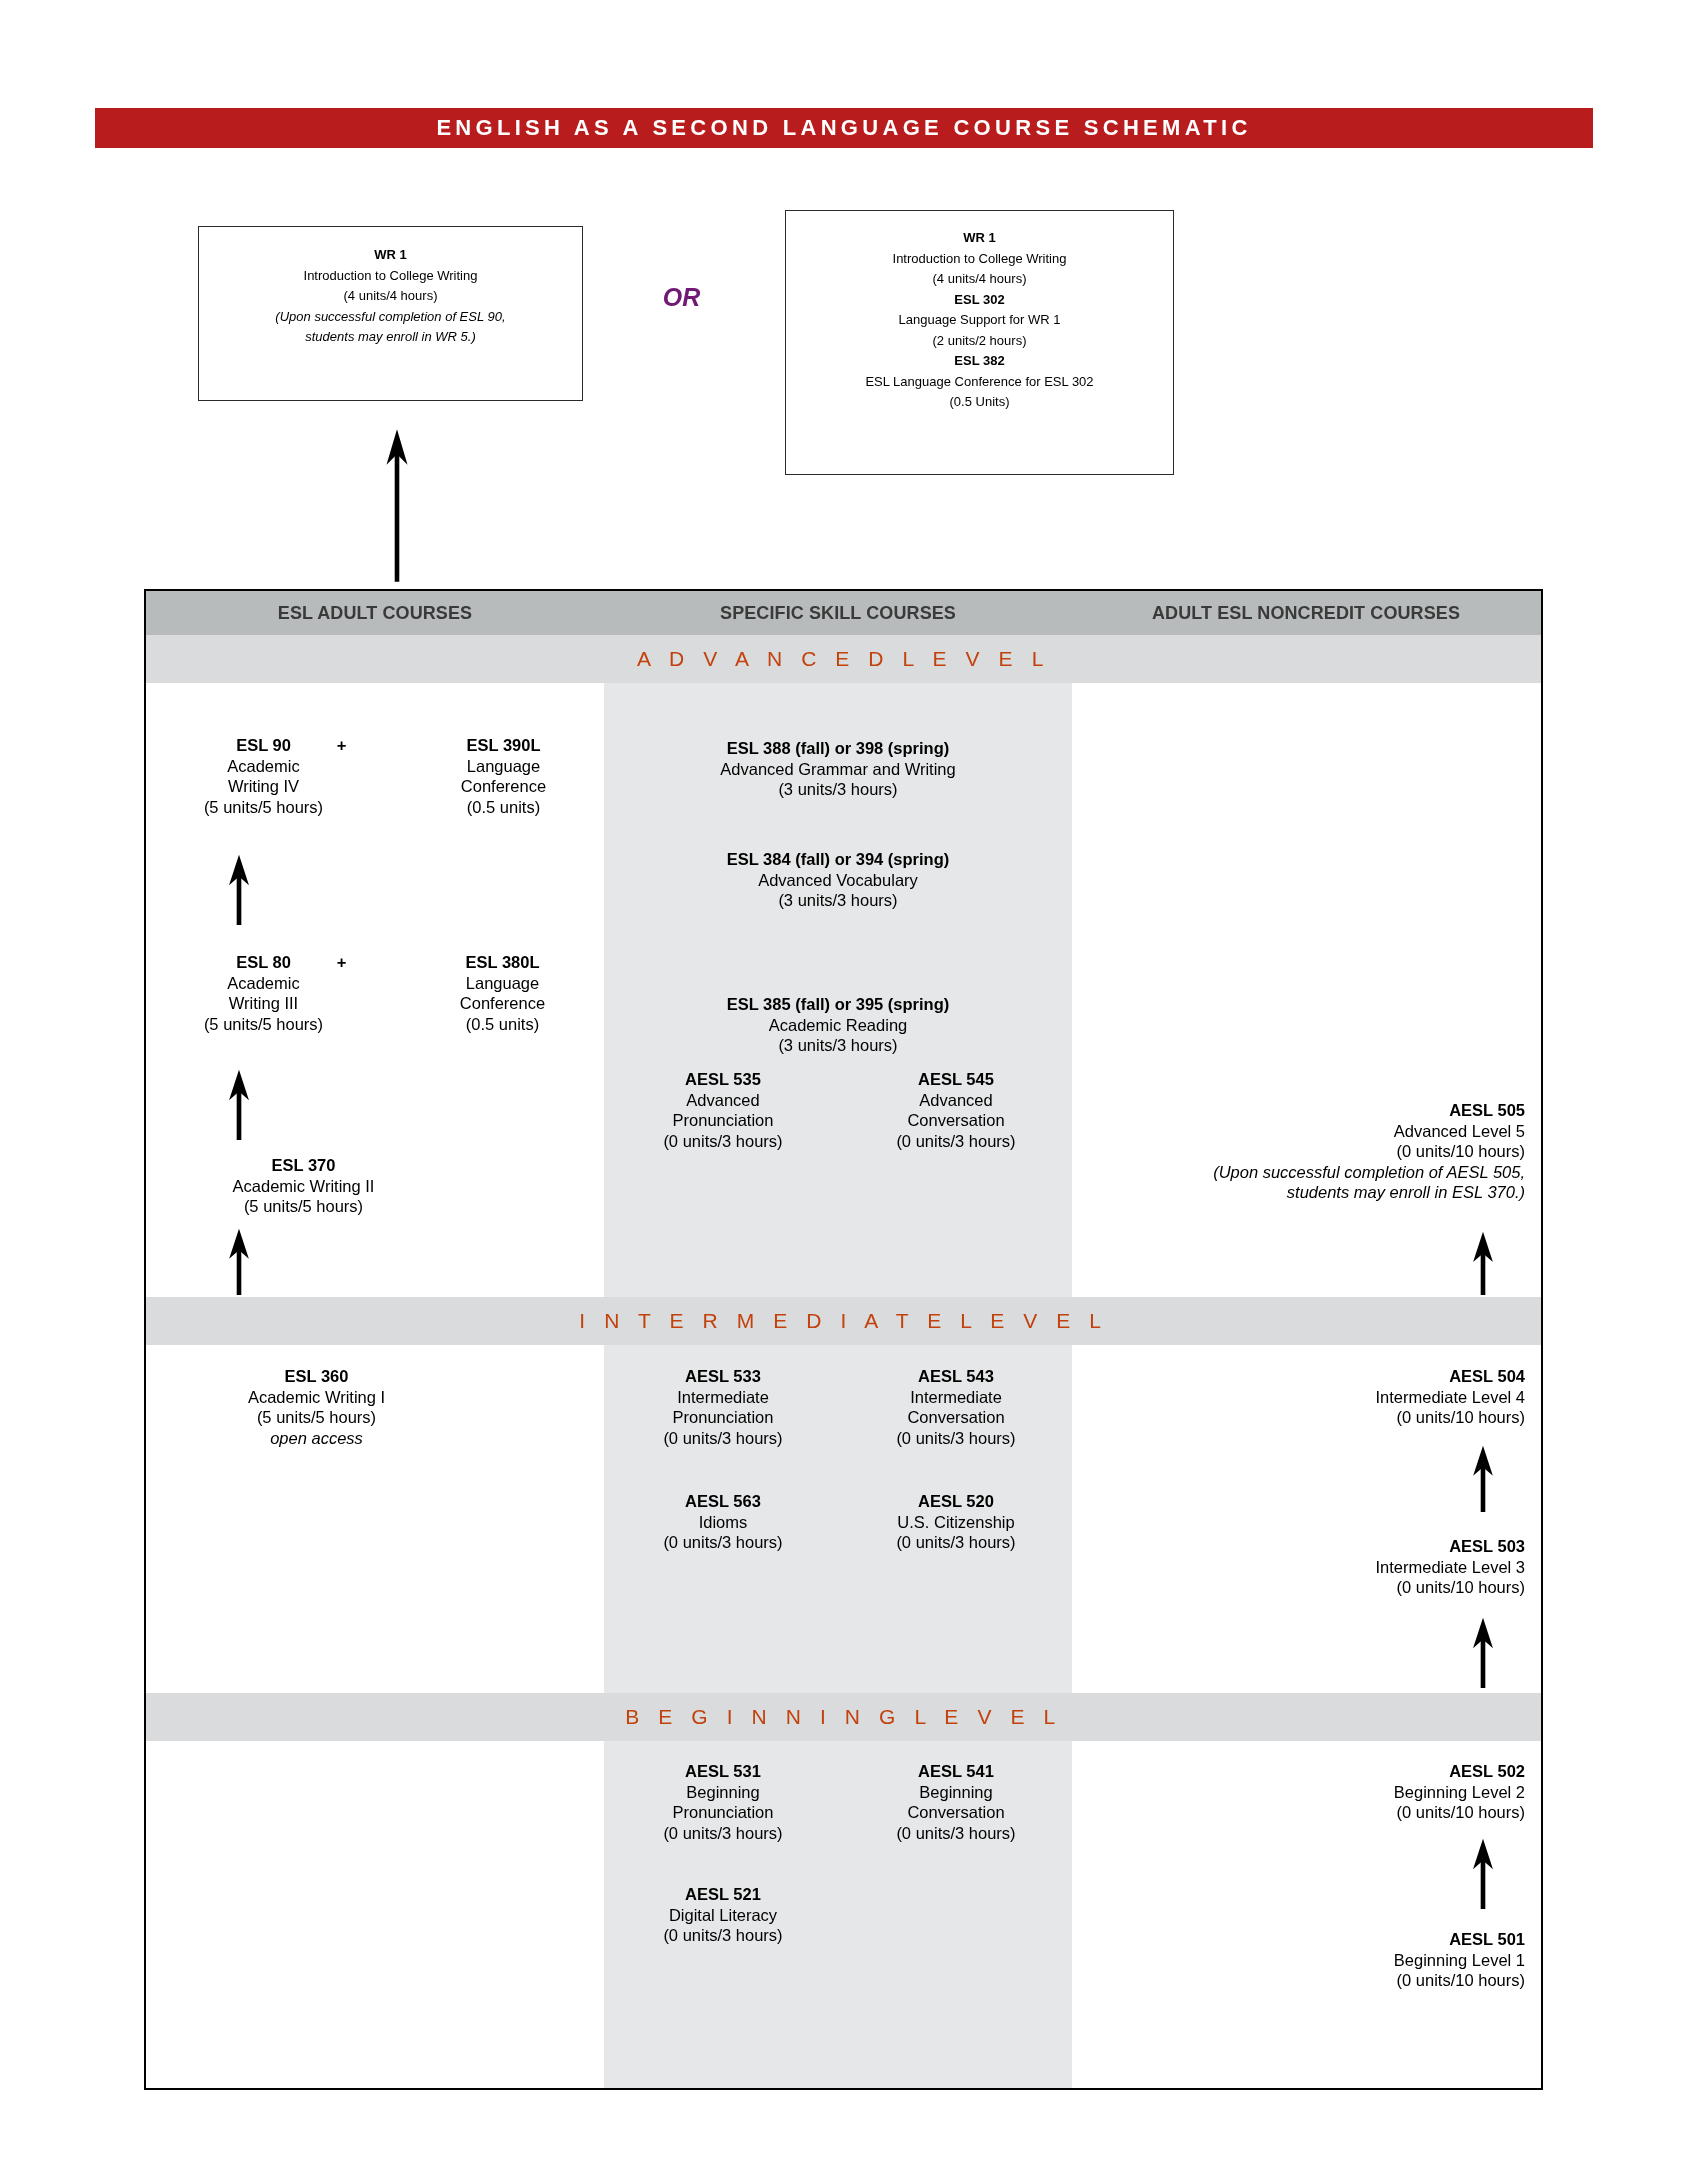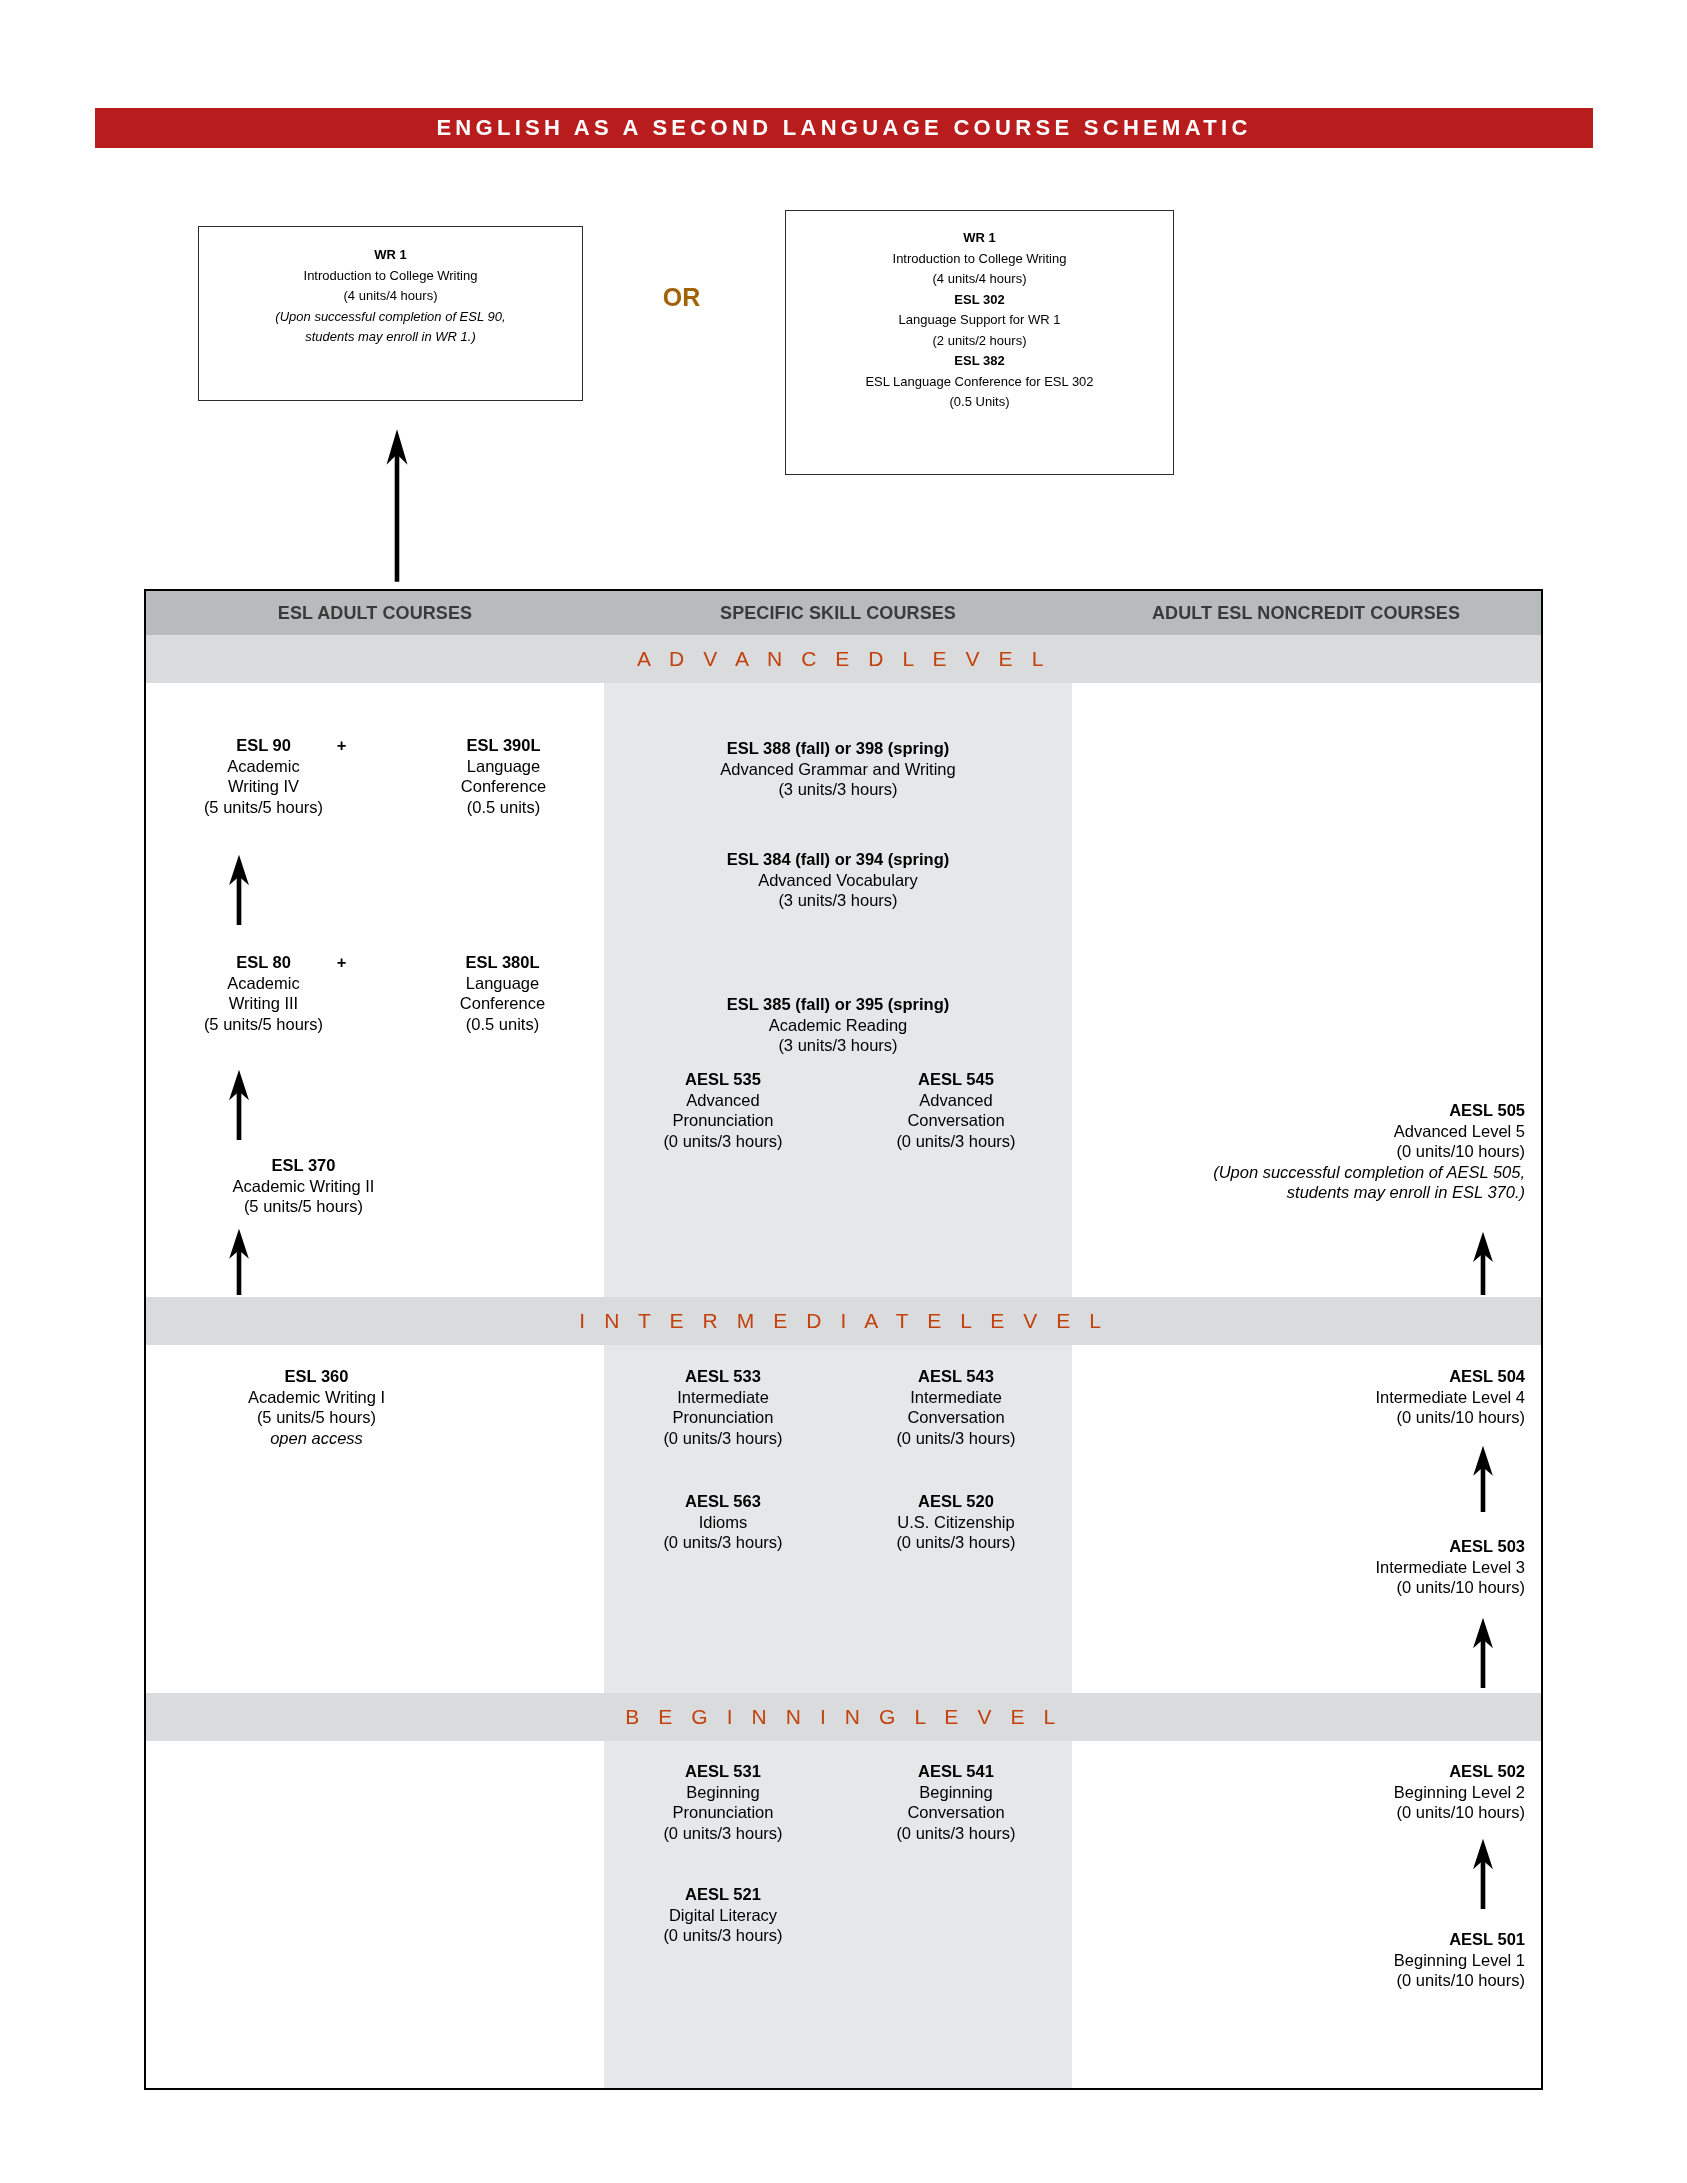--- a/index.html
+++ b/index.html
@@ -37,21 +37,22 @@
   .topbox-right{ left:785px; top:210px; width:389px; height:265px; padding-top:17px;}
   .tb-code{font-weight:bold;}
   .tb-ital{font-style:italic;}
   .or-label{
     position:absolute;
     left:622px; top:283px;
     width:119px;
     text-align:center;
     font-size:25px;
     font-weight:bold;
-    color:#a16207;
+    font-style:italic;
+    color:#701a75;
   }
   
   .long-arrow{ position:absolute; left:374px; top:417px; width:46px; height:165px;}
   
   .table{
     position:absolute;
     left:144px; top:589px;
     width:1399px; height:1501px;
     border:2px solid #000;
     box-sizing:border-box;
@@ -106,21 +107,21 @@
 
 <div class="title-banner">
   <span>ENGLISH AS A SECOND LANGUAGE COURSE SCHEMATIC</span>
 </div>
 
 <div class="topbox topbox-left">
   <div class="tb-code">WR 1</div>
   <div>Introduction to College Writing</div>
   <div>(4 units/4 hours)</div>
   <div class="tb-ital">(Upon successful completion of ESL 90,</div>
-  <div class="tb-ital">students may enroll in WR 1.)</div>
+  <div class="tb-ital">students may enroll in WR 5.)</div>
 </div>
 
 <div class="or-label">OR</div>
 
 <div class="topbox topbox-right">
   <div class="tb-code">WR 1</div>
   <div>Introduction to College Writing</div>
   <div>(4 units/4 hours)</div>
   <div class="tb-code">ESL 302</div>
   <div>Language Support for WR 1</div>

